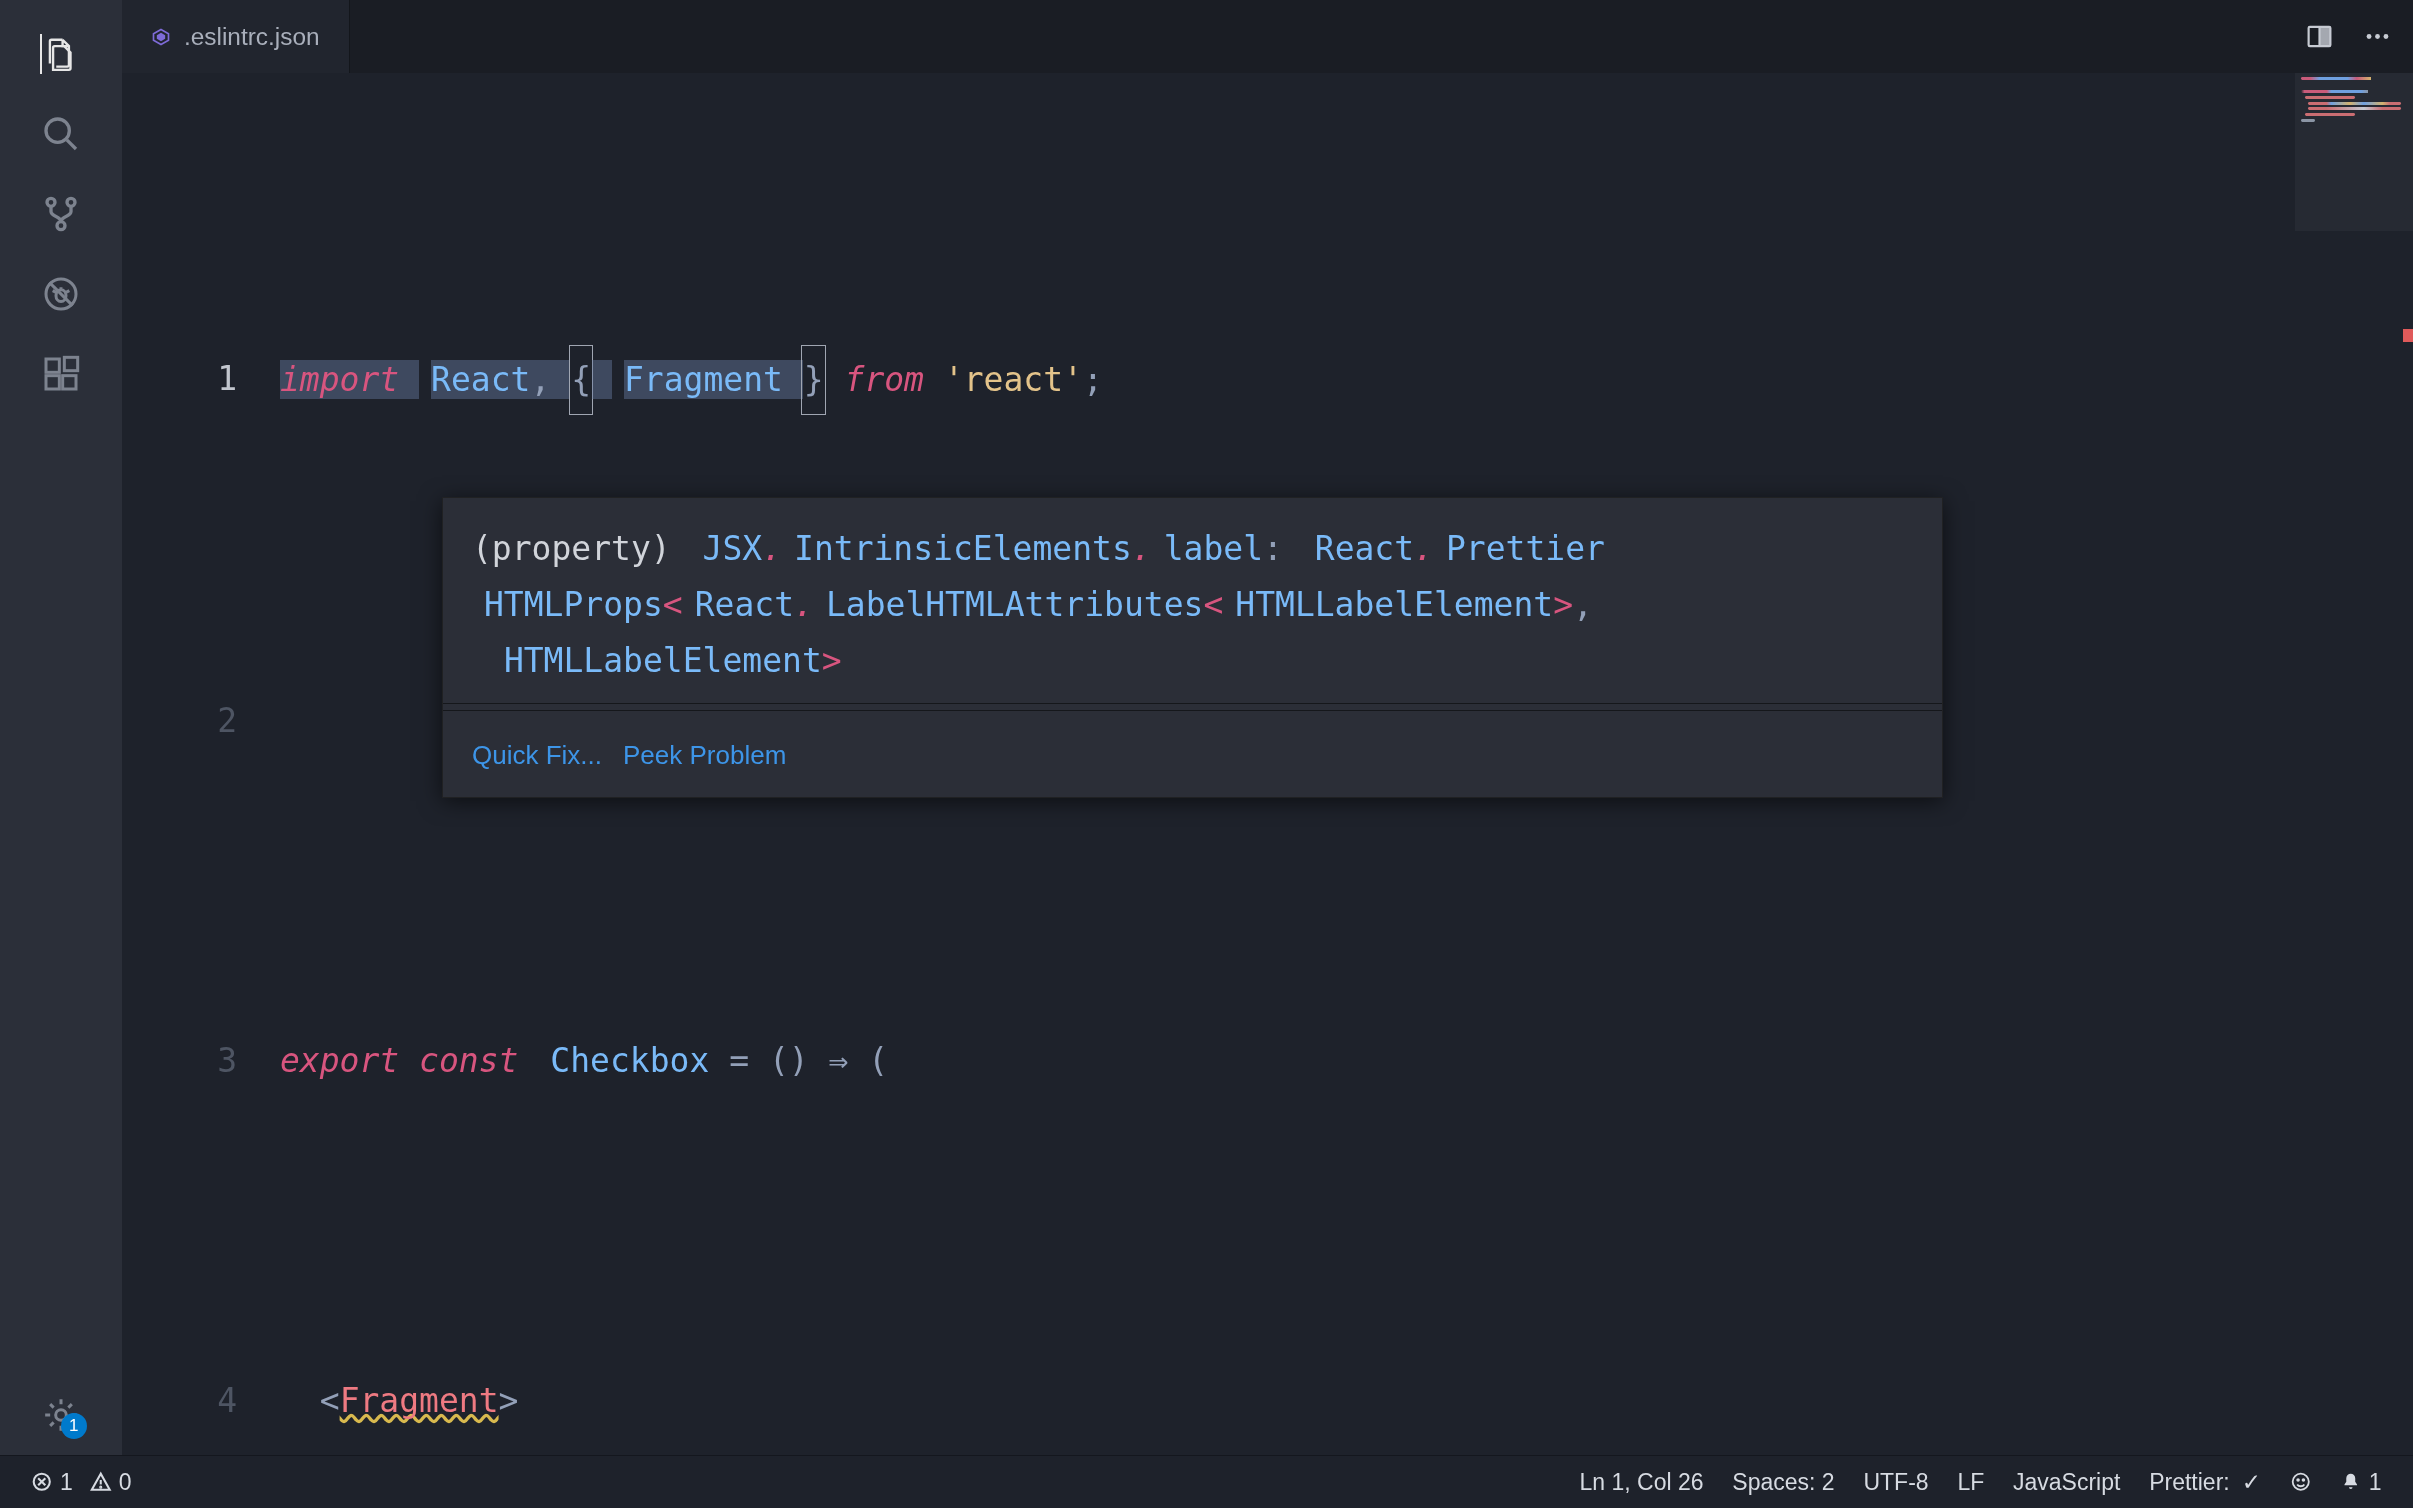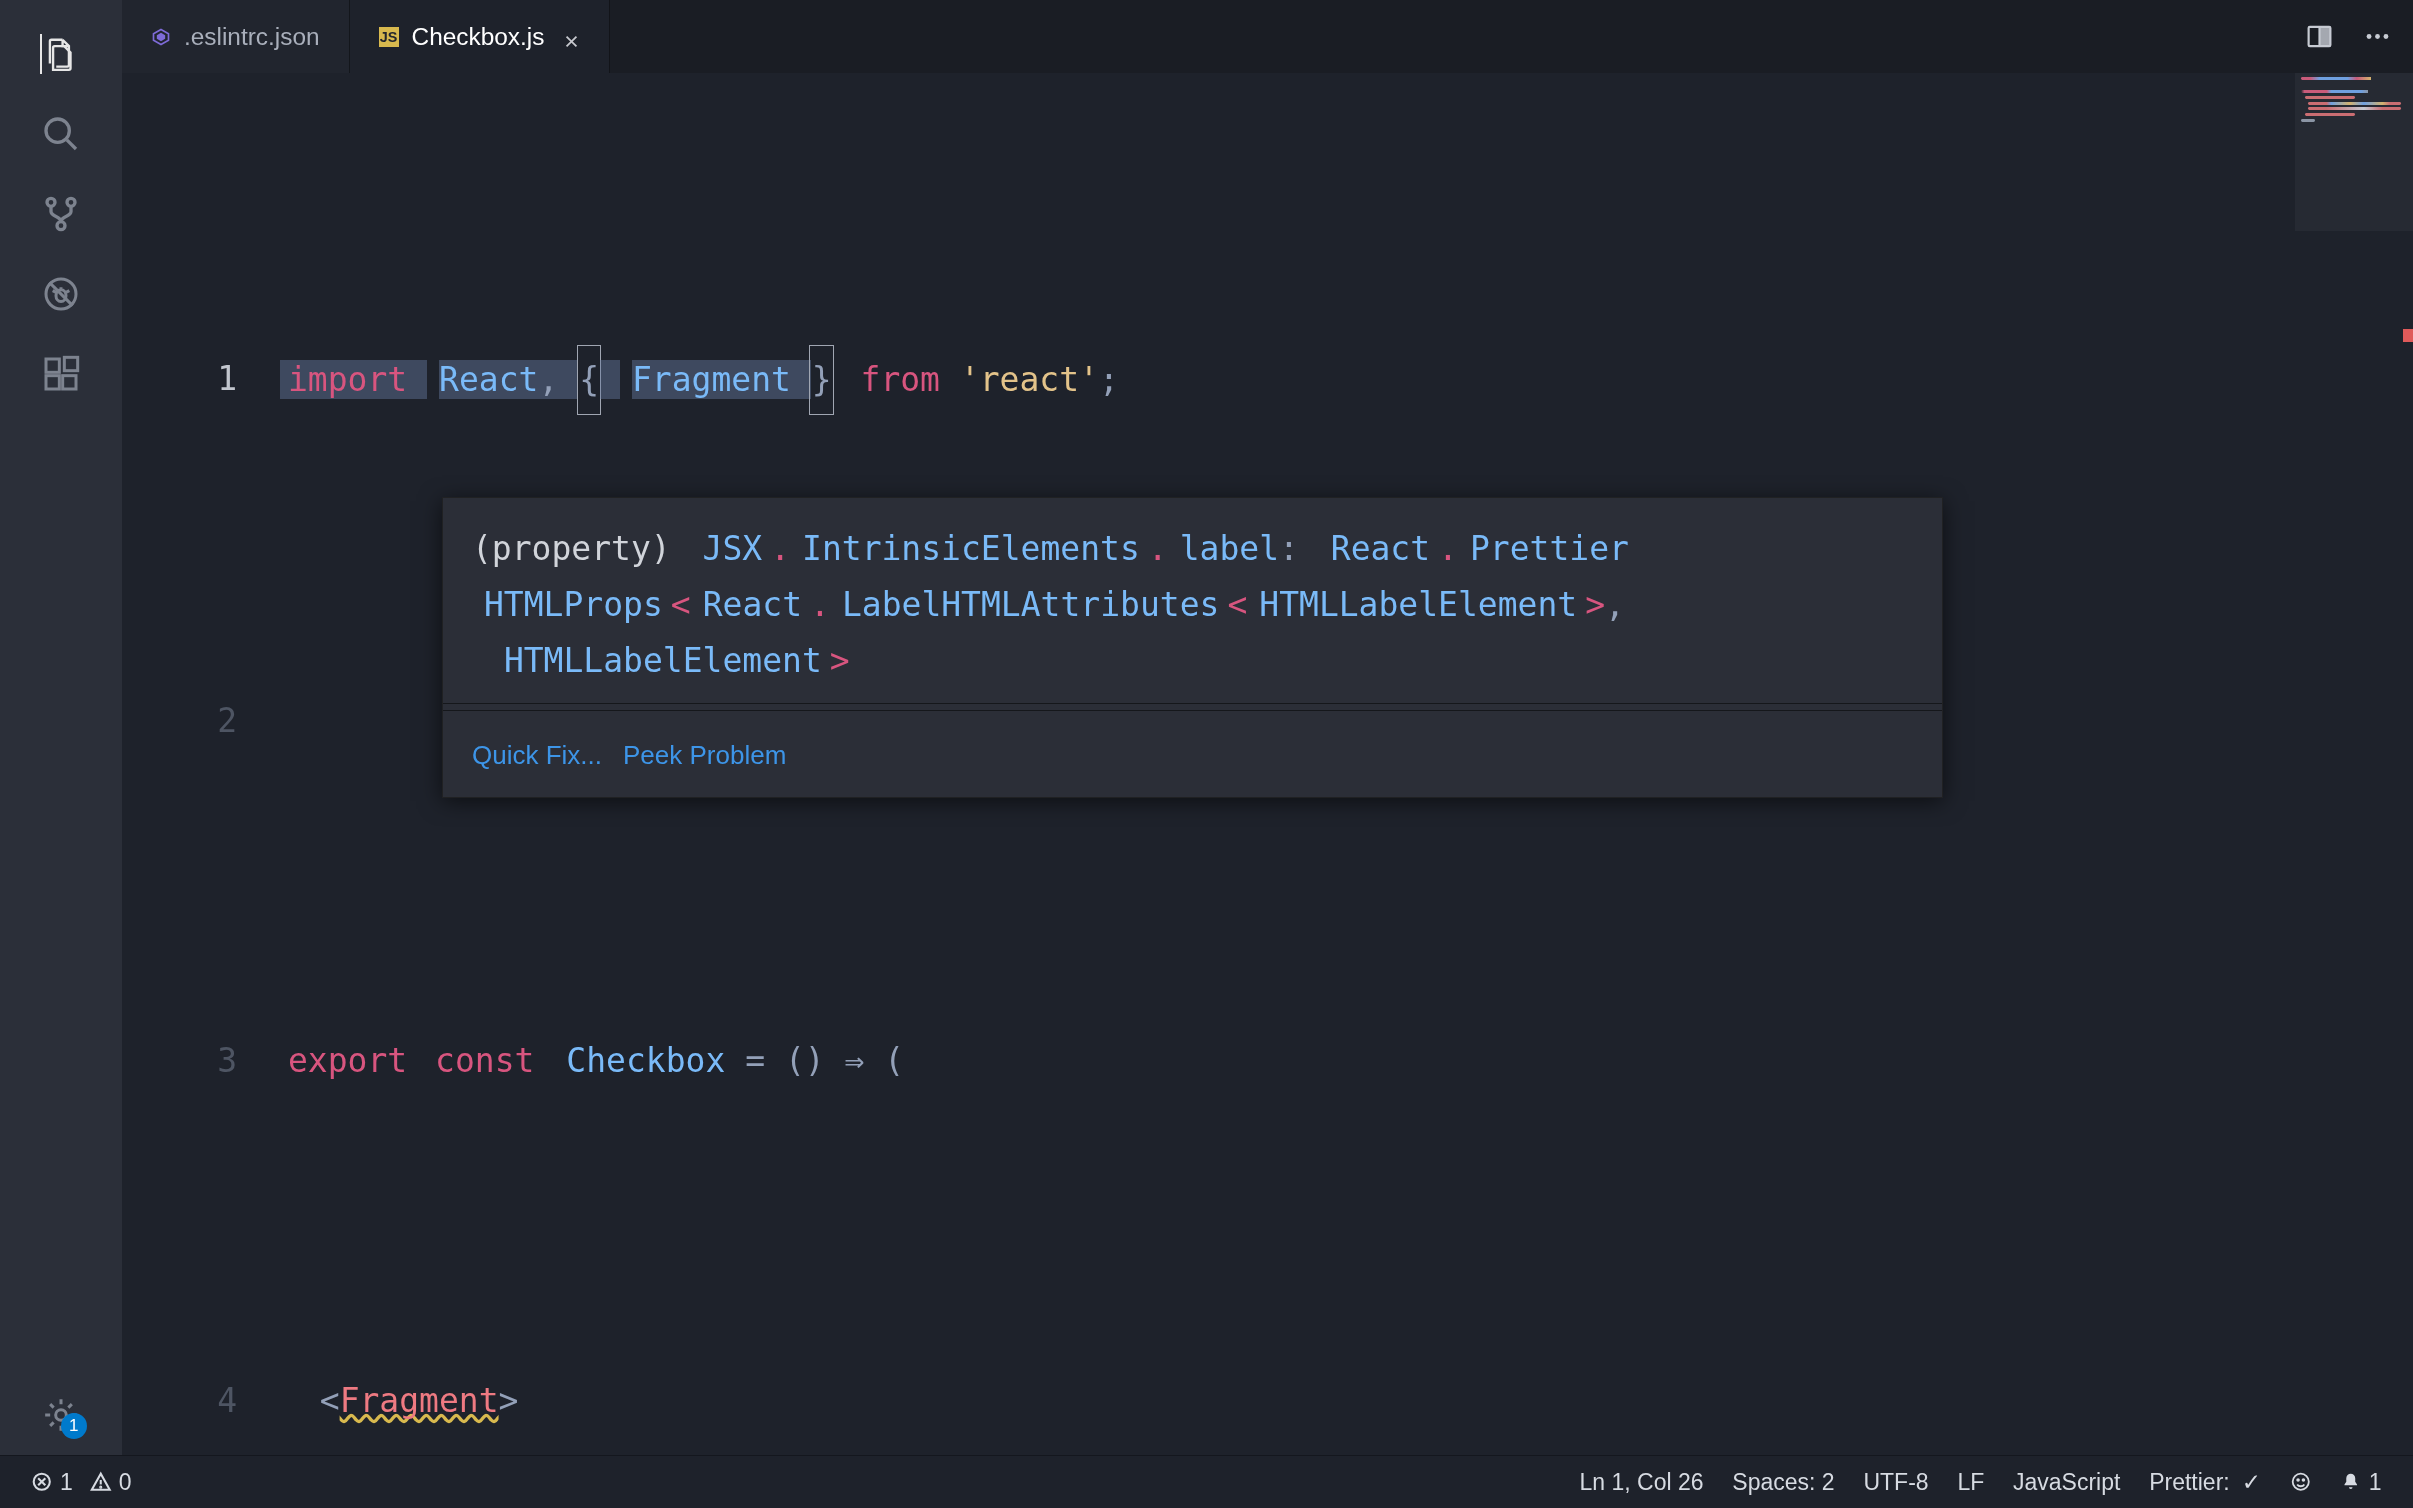--- a/index.html
+++ b/index.html
@@ -84,21 +84,21 @@
     color:var(--fg-linenum); user-select:none; font-variant-numeric:tabular-nums;
   }
   .line.current .linenum { color:#c2c6ce; }
   .linecontent { position:relative; flex:1; color:var(--fg-default);}
   .line.current .linecontent::before {
     content:""; position:absolute; left:0; right:0; top:0; bottom:0;
     background:var(--linehl);
     outline:0.7px solid rgba(255,255,255,0.07);
     z-index:-1;
   }
-  .kw { color:var(--keyword); padding-left:8px;}
+  .kw { color:var(--keyword); font-style:italic;}
   .id { color:var(--ident);margin-left:12px;}
   .str{ color:var(--string);}
   .tagc{ color:var(--tag);}
   .pnc{ color:var(--punct);}
   .op { color:var(--punct);}
   .txt{ color:var(--fg-default);}
   .bracket-hl {
     display:inline-block; border:1.4px solid #a0a6b2; padding:0 1.4px; margin:0 -1.4px;
   }
   .warn-underline {
@@ -208,30 +208,20 @@
 
 <div class="tabbar">
   <div class="tab">
     <span class="tabicon">
       <svg viewBox="0 0 24 24">
           <polygon points="12,3 21,8 21,16 12,21 3,16 3,8" fill="none" stroke="#7e6bd8" stroke-width="2"></polygon>
           <polygon points="12,7 17,10 17,14 12,17 7,14 7,10" fill="#7e6bd8"></polygon>
         </svg>
     </span>
     <span>.eslintrc.json</span>
-  </div>
-  <div class="tab active">
-    <span class="tabicon" style="background:#d8b94e;color:#23262d;font-family:sans-serif;font-size:14.4px;font-weight:700;align-items:center;justify-content:center;">JS</span>
-    <span>Checkbox.js</span>
-    <span class="close">
-      <svg viewBox="0 0 24 24" stroke="currentColor" stroke-width="2.5">
-          <line x1="5" y1="5" x2="19" y2="19"></line>
-          <line x1="19" y1="5" x2="5" y2="19"></line>
-        </svg>
-    </span>
   </div>
   <div class="right">
     <div class="ibtn">
       <svg viewBox="0 0 24 24" fill="none" stroke="currentColor" stroke-width="1.8">
           <rect x="3" y="4" width="18" height="16" rx="1"></rect>
           <line x1="12" y1="4" x2="12" y2="20"></line>
           <rect x="12.8" y="4.8" width="7.4" height="14.4" fill="currentColor" opacity="0.8"></rect>
         </svg>
     </div>
     <div class="ibtn">

